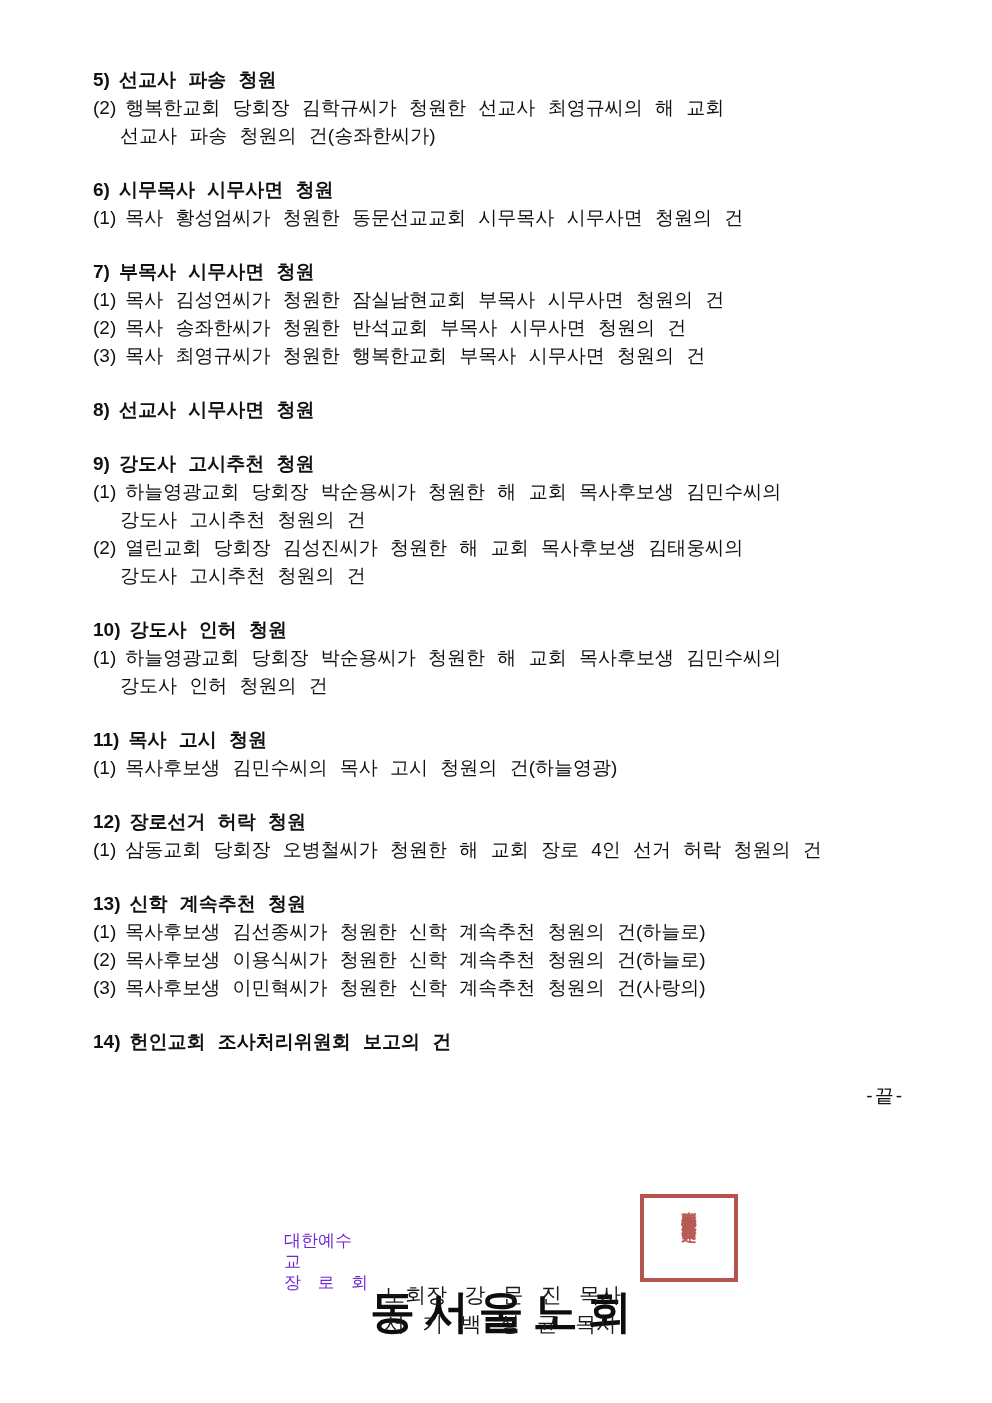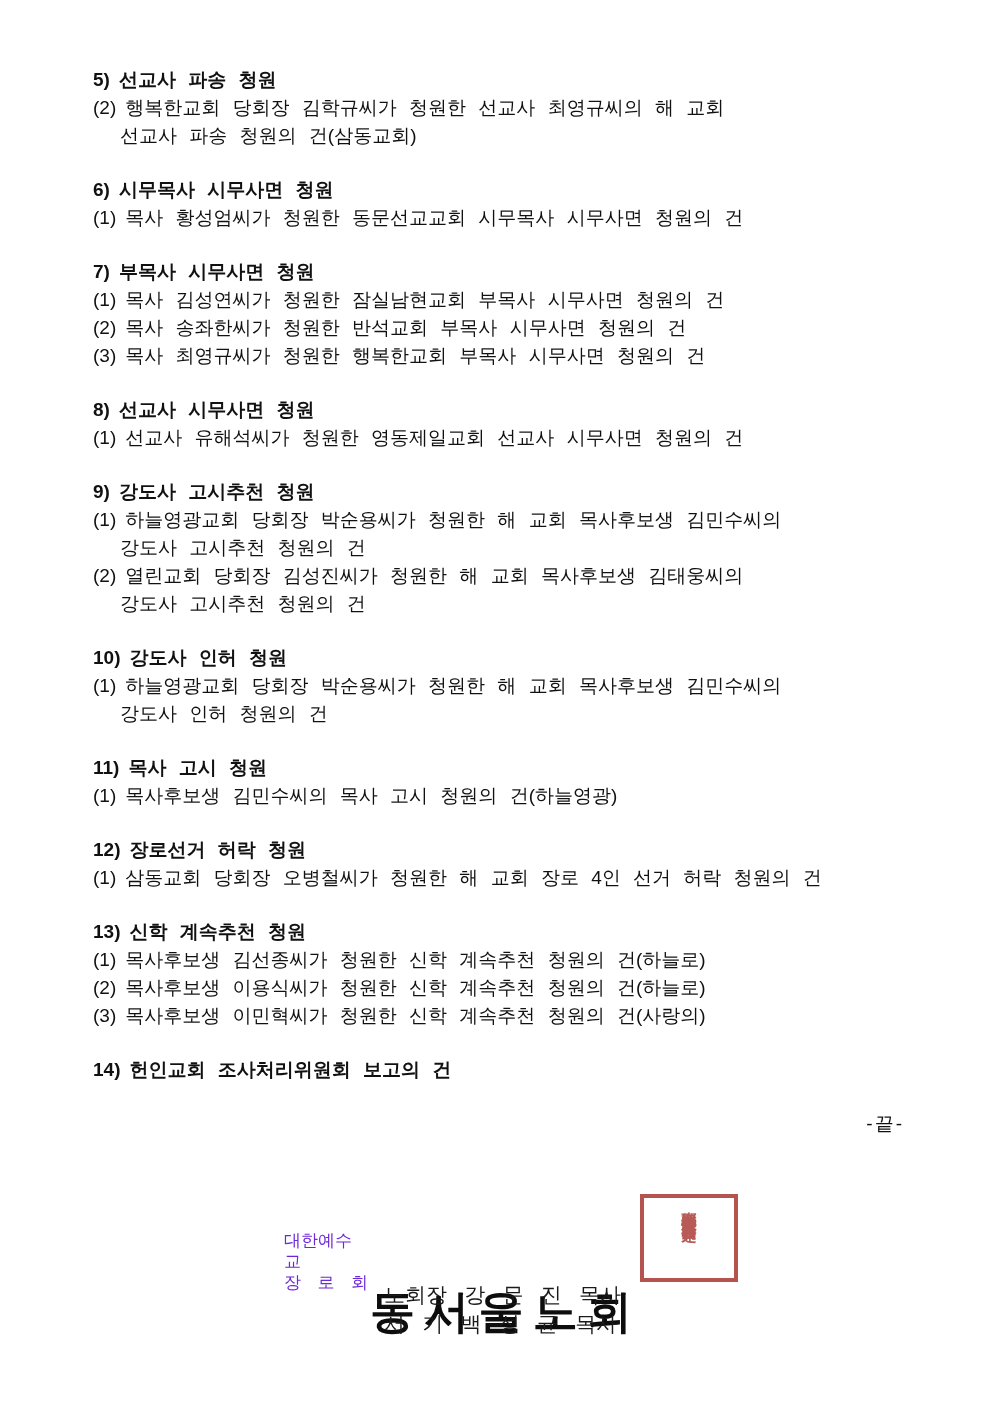--- a/index.html
+++ b/index.html
@@ -88,21 +88,21 @@
 
   <div class="content">
     <div>
   <div class="section">
     <div class="section-head">
       <span class="num">5)</span><span class="title">선교사 파송 청원</span>
     </div>
     <div class="items">
             <div class="item">
               <div class="line"><span class="label">(2)</span><span>행복한교회 당회장 김학규씨가 청원한 선교사 최영규씨의 해 교회</span></div>
-              <div class="line cont"><span>선교사 파송 청원의 건(삼동교회)</span></div>
+              <div class="line cont"><span>선교사 파송 청원의 건(송좌한씨가)</span></div>
             </div>
           </div>
   </div>
 
   <div class="section">
     <div class="section-head">
       <span class="num">6)</span><span class="title">시무목사 시무사면 청원</span>
     </div>
     <div class="items">
             <div class="item">
@@ -125,25 +125,20 @@
             <div class="item">
               <div class="line"><span class="label">(3)</span><span>목사 최영규씨가 청원한 행복한교회 부목사 시무사면 청원의 건</span></div>
             </div>
           </div>
   </div>
 
   <div class="section">
     <div class="section-head">
       <span class="num">8)</span><span class="title">선교사 시무사면 청원</span>
     </div>
-    <div class="items">
-            <div class="item">
-              <div class="line"><span class="label">(1)</span><span>선교사 유해석씨가 청원한 영동제일교회 선교사 시무사면 청원의 건</span></div>
-            </div>
-          </div>
   </div>
 
   <div class="section">
     <div class="section-head">
       <span class="num">9)</span><span class="title">강도사 고시추천 청원</span>
     </div>
     <div class="items">
             <div class="item">
               <div class="line"><span class="label">(1)</span><span>하늘영광교회 당회장 박순용씨가 청원한 해 교회 목사후보생 김민수씨의</span></div>
               <div class="line cont"><span>강도사 고시추천 청원의 건</span></div>

